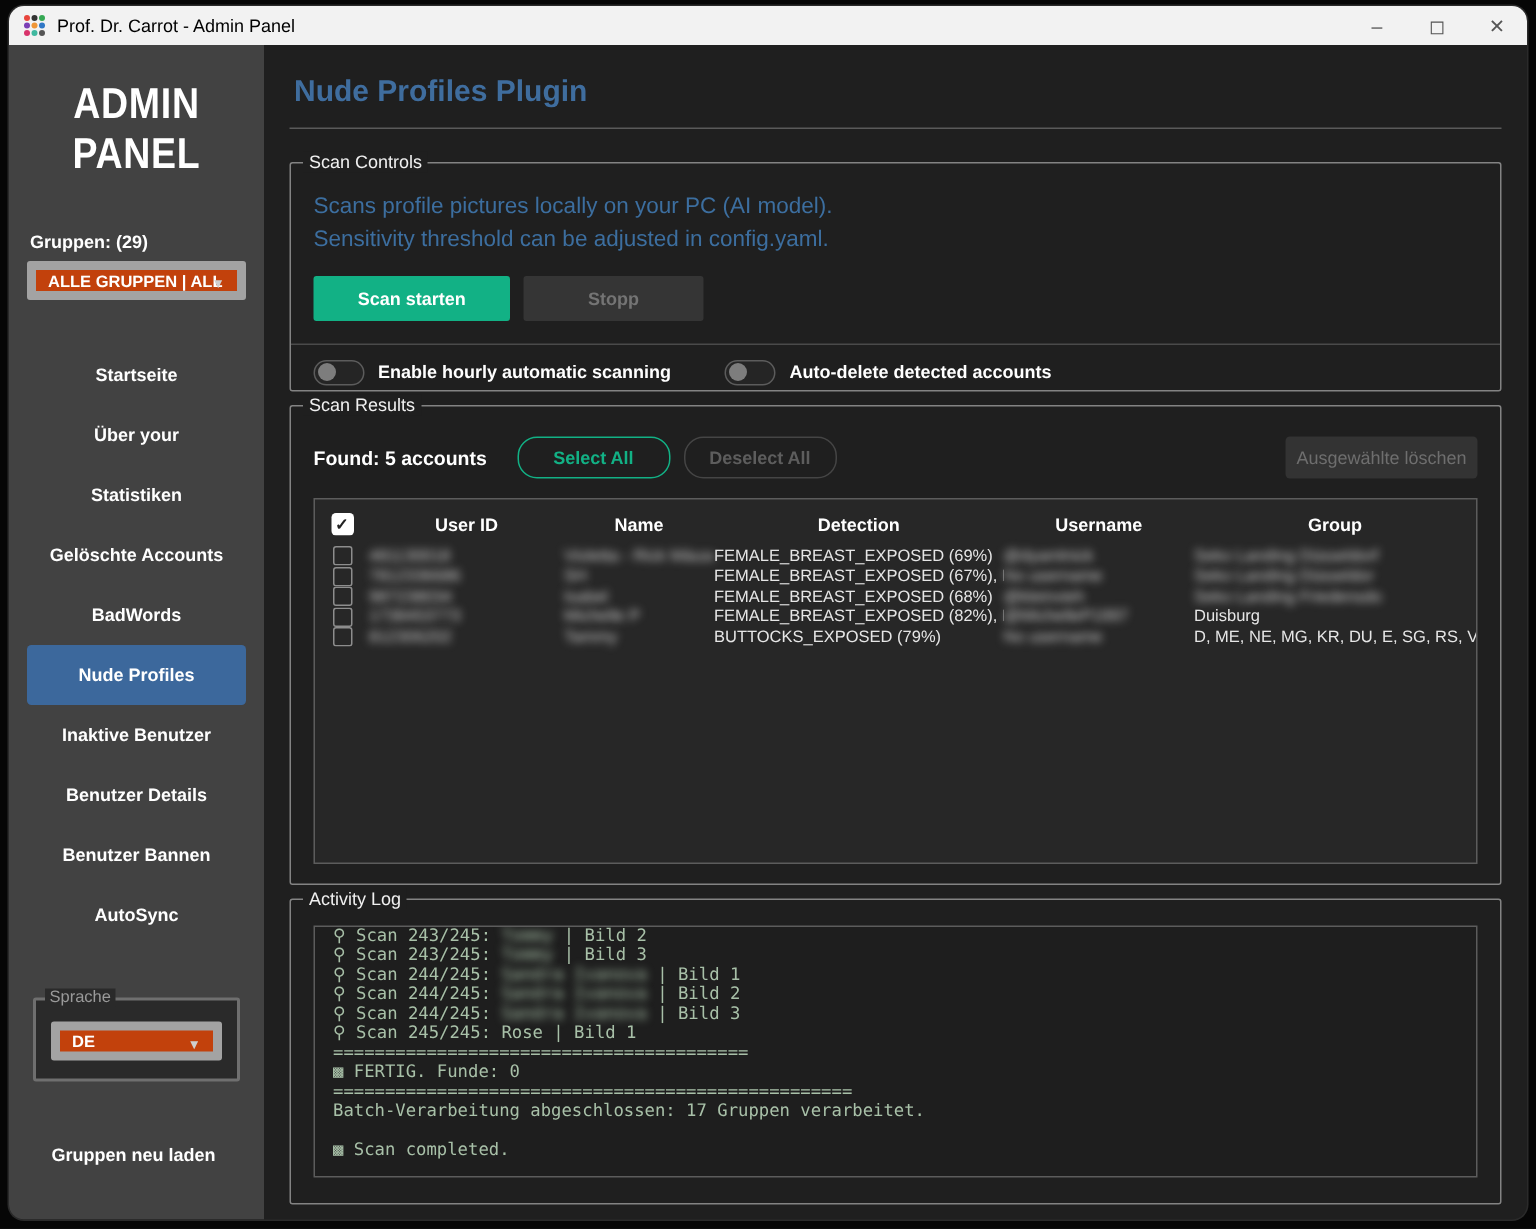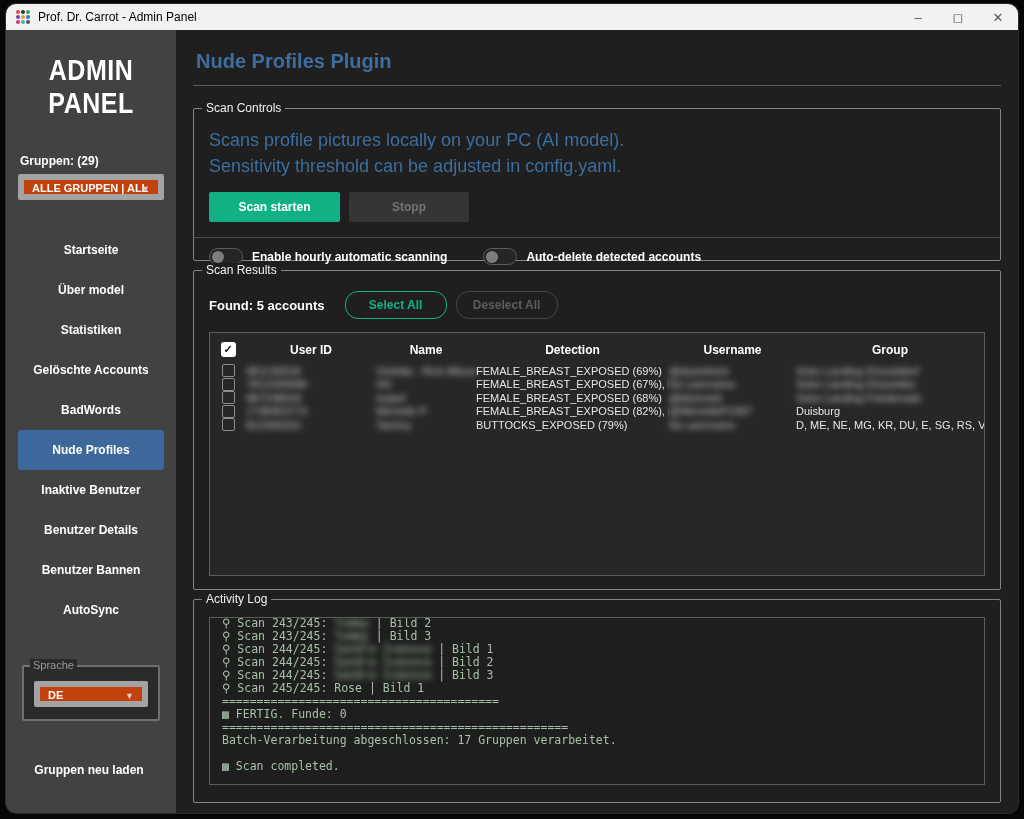--- a/index.html
+++ b/index.html
@@ -37,21 +37,21 @@
   .sprache-box{position:absolute;left:16px;right:16px;bottom:92px;height:56px;border:2px solid #6f6f6f;background:#2a2a2a;border-radius:2px}
   .sprache-label{position:absolute;top:-8px;left:6px;background:#2a2a2a;padding:0 3px;font-size:11px;color:#9a9a9a}
   .sprache-box .dropdown{margin:14px 10px 0 10px}
   .reload-btn{position:absolute;left:0;right:4px;bottom:36px;text-align:center;color:#fff;font-size:12px;font-weight:bold;cursor:pointer}
   
   .page-title{color:var(--heading-blue);font-size:20px;font-weight:bold;margin:6px 0 12px 3px}
   .title-rule{border:none;border-top:1px solid #5a5a5a;margin-bottom:22px}
   .groupbox{position:relative;border:1px solid #838383;border-radius:2px;margin-bottom:9px;background:var(--main-bg)}
   .groupbox-label{position:absolute;top:-8px;left:8px;background:var(--main-bg);padding:0 4px;font-size:12px;color:#f0f0f0}
   
-  .sc-desc{color:var(--desc-blue);font-size:18px;line-height:1.45;margin:18px 0 13px 15px}
+  .sc-desc{color:var(--desc-blue);font-size:15px;line-height:1.45;margin:18px 0 13px 15px}
   .sc-buttons{display:flex;margin-left:15px;gap:9px}
   .btn{height:30px;border:none;border-radius:2px;font-size:12px;font-weight:bold;font-family:"Liberation Sans",sans-serif;cursor:pointer}
   .btn-start{width:131px;background:var(--accent-green);color:#fff}
   .btn-stop{width:120px;background:#353535;color:#747474;cursor:default}
   .sc-divider{border:none;border-top:1px solid #4a4a4a;margin:15px 0 10px 0}
   .sc-toggles{display:flex;align-items:center;gap:36px;margin:0 0 13px 15px}
   .toggle-wrap{display:flex;align-items:center;gap:9px}
   .toggle{width:34px;height:17px;border-radius:9px;background:#252525;border:1px solid #5c5c5c;position:relative;cursor:pointer}
   .toggle .knob{position:absolute;left:2px;top:1.5px;width:12px;height:12px;border-radius:50%;background:#7d7d7d}
   .toggle-label{color:#fff;font-size:12px;font-weight:bold}
@@ -106,21 +106,21 @@
 
     <div class="sidebar">
       <div class="logo">ADMIN PANEL</div>
       <div class="groups-label">Gruppen: (29)</div>
       <div class="dropdown">
         <span>ALLE GRUPPEN | ALL</span>
         <span class="caret">▼</span>
       </div>
       <div class="nav" id="navList">
           <div class="nav-item">Startseite</div>
-          <div class="nav-item">Über model</div>
+          <div class="nav-item">Über your</div>
           <div class="nav-item">Statistiken</div>
           <div class="nav-item">Gelöschte Accounts</div>
           <div class="nav-item">BadWords</div>
           <div class="nav-item active">Nude Profiles</div>
           <div class="nav-item">Inaktive Benutzer</div>
           <div class="nav-item">Benutzer Details</div>
           <div class="nav-item">Benutzer Bannen</div>
           <div class="nav-item">AutoSync</div>
         </div>
 
@@ -164,20 +164,21 @@
             </div>
           </div>
       </div>
 
       <div class="groupbox" style="height:320px">
         <span class="groupbox-label">Scan Results</span>
         <div class="sr-toprow">
           <span class="found-label">Found: 5 accounts</span>
           <button class="btn-outline btn-select">Select All</button>
           <button class="btn-outline btn-deselect">Deselect All</button>
+          <button class="btn-delete">Ausgewählte löschen</button>
         </div>
         <div class="results-table">
           <div class="t-row t-head" id="tableHead">
               <div class="t-cell center">
                 <div class="cb checked">✓</div>
               </div>
               <div class="t-cell">User ID</div>
               <div class="t-cell">Name</div>
               <div class="t-cell">Detection</div>
               <div class="t-cell">Username</div>

